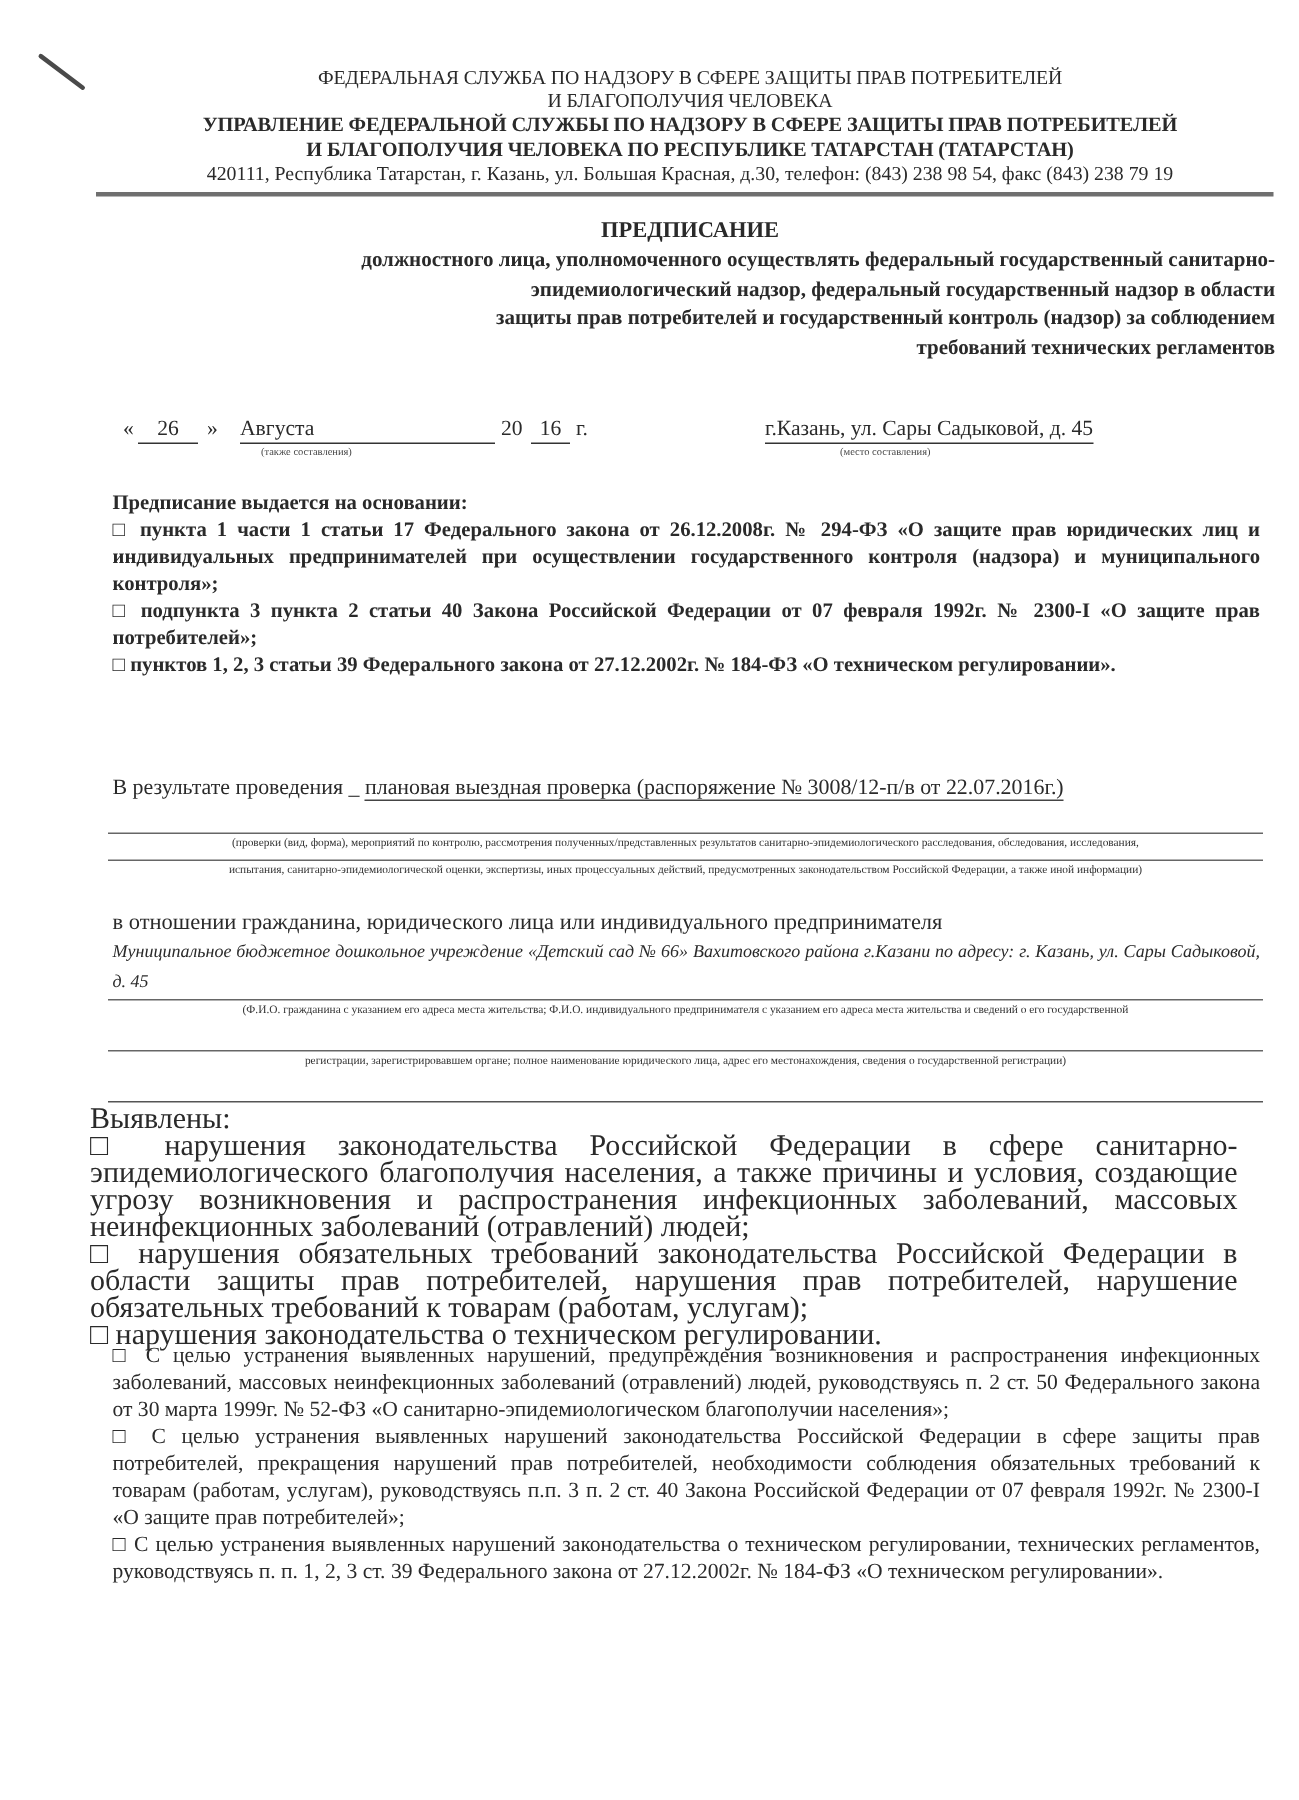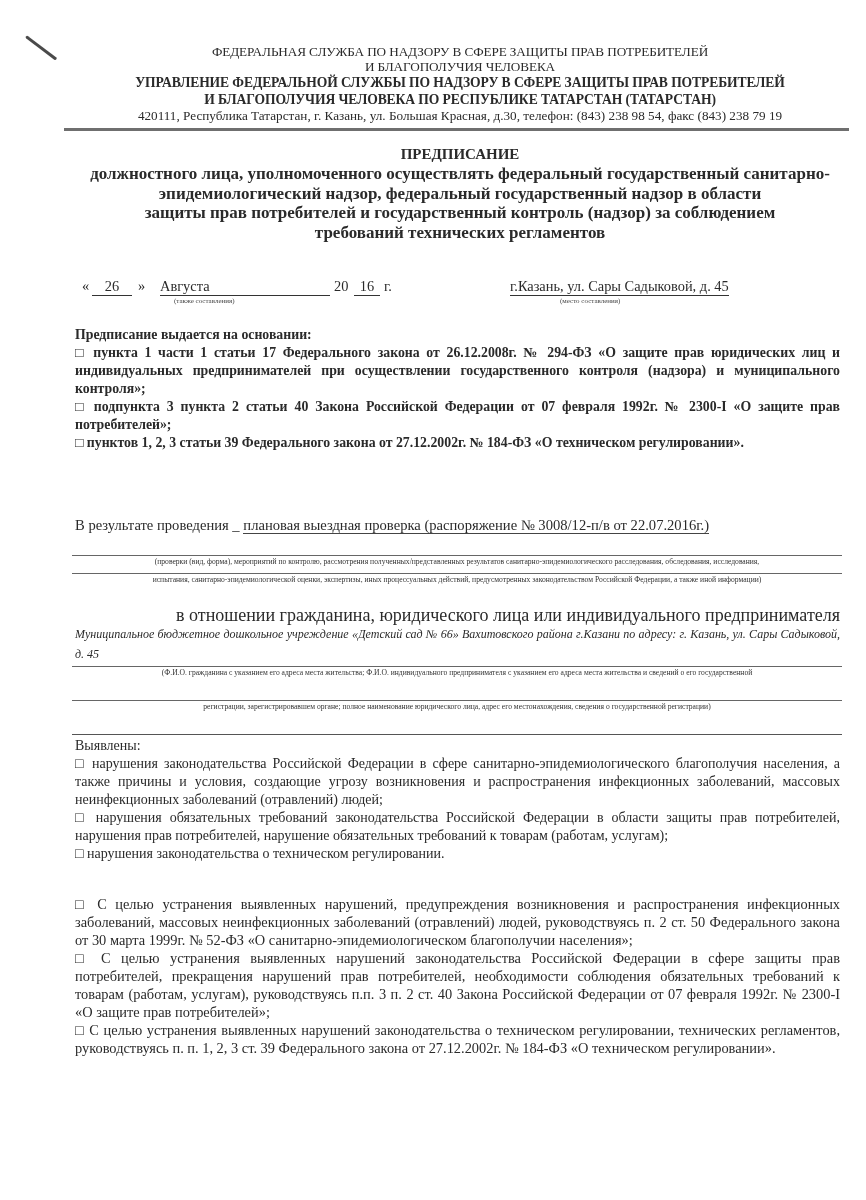--- a/index.html
+++ b/index.html
@@ -13,40 +13,40 @@
   }
   .header { position:absolute; left:70px; top:44px; width:780px; text-align:center; }
   .h-line1 { font-size:13.2px; line-height:15px; letter-spacing:-0.1px; }
   .h-line2 { font-size:13.6px; line-height:17px; font-weight:bold; letter-spacing:-0.1px; }
   .h-addr { font-size:13.2px; line-height:16px; }
   .header-rule {
     position:absolute; left:64px; top:128px; width:785px; height:3px; background:#6f6f6f;
   }
   .title-block { position:absolute; left:70px; top:144px; width:780px; text-align:center; font-weight:bold; }
   .title { font-size:15px; line-height:20px; }
-  .subtitle { font-size:17px; line-height:19.5px; }
+  .subtitle { font-size:14px; line-height:19.5px;text-align:right; }
 
   .date-row { position:absolute; top:278px; left:78px; width:780px; height:30px; font-size:14.4px; }
   .date-row span { position:absolute; }
   .u { border-bottom:1px solid #333; }
   .caption { font-size:7px; color:#444; position:absolute; }
 
   .basis { position:absolute; left:75px; top:326px; width:765px; font-weight:bold; font-size:13.8px; line-height:18px; text-align:justify; }
   .basis p { margin:0; }
 
   .result { position:absolute; left:75px; top:516px; width:765px; font-size:14.6px; line-height:18px; }
   .result .val { border-bottom:1px solid #444; }
   .rule { position:absolute; height:1px; background:#666; }
   .small-cap { position:absolute; font-size:7.6px; color:#333; text-align:center; white-space:nowrap; }
 
   .subject { position:absolute; left:75px; top:606px; width:765px; }
-  .subject-lead { font-size:18px; line-height:18px;text-align:right; }
+  .subject-lead { font-size:15px; line-height:18px; }
   .subject-val { font-size:12px; line-height:20px; text-align:justify;font-style:italic; }
 
-  .found { position:absolute; left:75px; top:737px; width:765px; font-size:14px; line-height:18px; text-align:justify; }
+  .found { position:absolute; left:60px; top:737px; width:765px; font-size:20px; line-height:18px; text-align:justify; }
   .found p { margin:0; }
   .aims { position:absolute; left:75px; top:895px; width:765px; font-size:14.4px; line-height:18px; text-align:justify; }
   .aims p { margin:0; }
 </style>
 </head>
 <body>
 
 <div class="pen-mark"></div>
 
 <div class="header">

